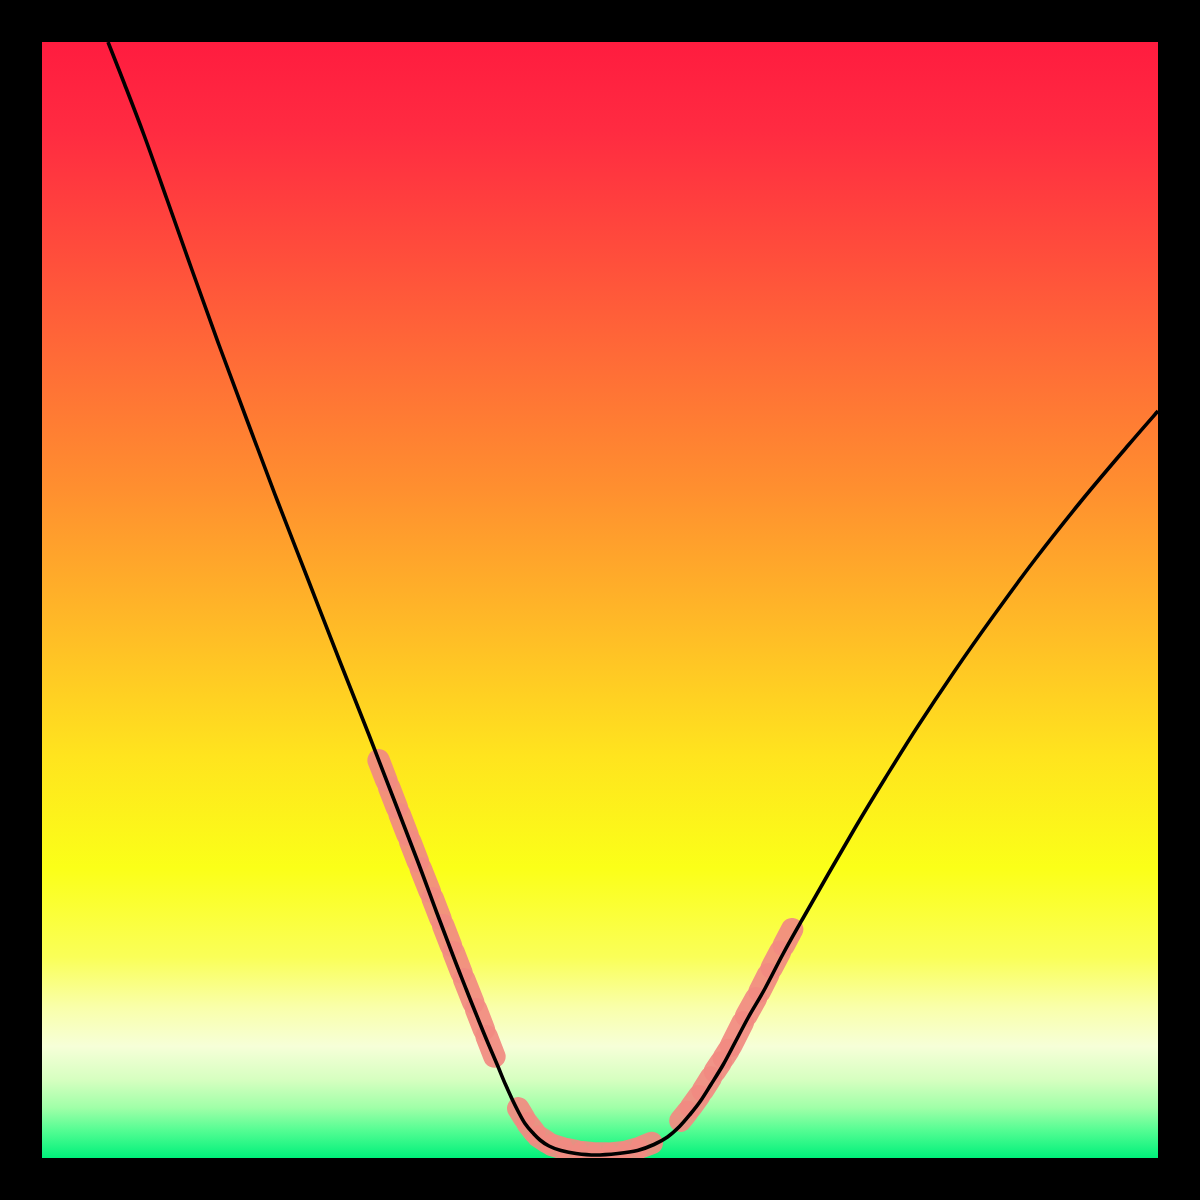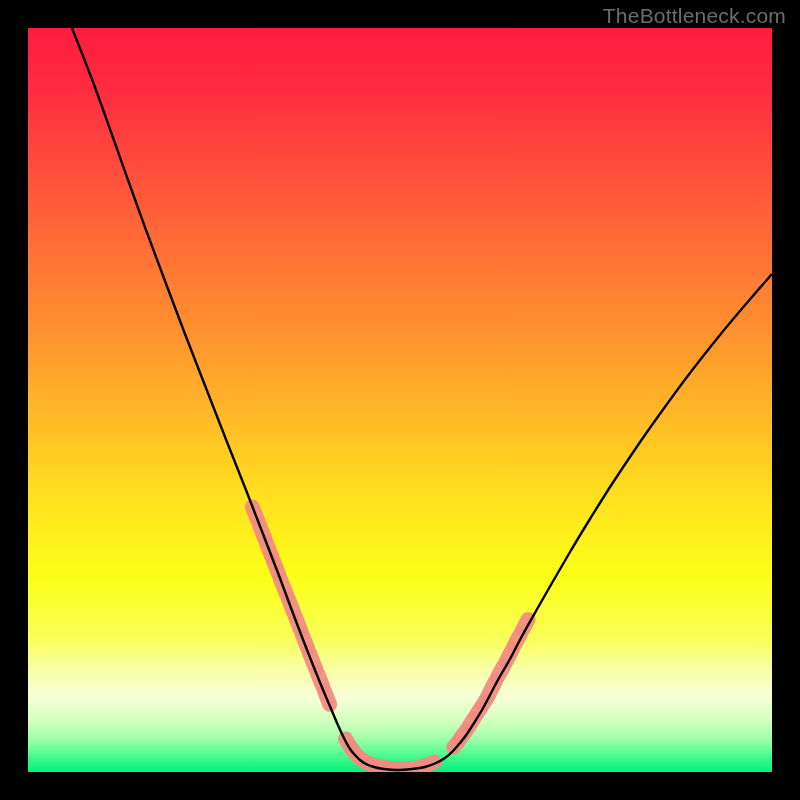--- a/index.html
+++ b/index.html
@@ -42,21 +42,20 @@
   }
   svg.curve {
     position: absolute;
     inset: 0;
   }
 </style>
 </head>
 <body>
 
 <div class="frame">
-  <div class="watermark">TheBottleneck.com</div>
   <div class="plot">
     <svg class="gradient" width="744" height="744" viewBox="0 0 744 744" preserveAspectRatio="none">
       <defs>
         <linearGradient id="bg" x1="0" y1="0" x2="0" y2="1">
             <stop offset="0%" stop-color="#ff1c3f"></stop>
             <stop offset="8%" stop-color="#ff2b41"></stop>
             <stop offset="18%" stop-color="#ff4a3c"></stop>
             <stop offset="28.000000000000004%" stop-color="#ff6a37"></stop>
             <stop offset="40%" stop-color="#ff8f2f"></stop>
             <stop offset="52%" stop-color="#ffb927"></stop>

